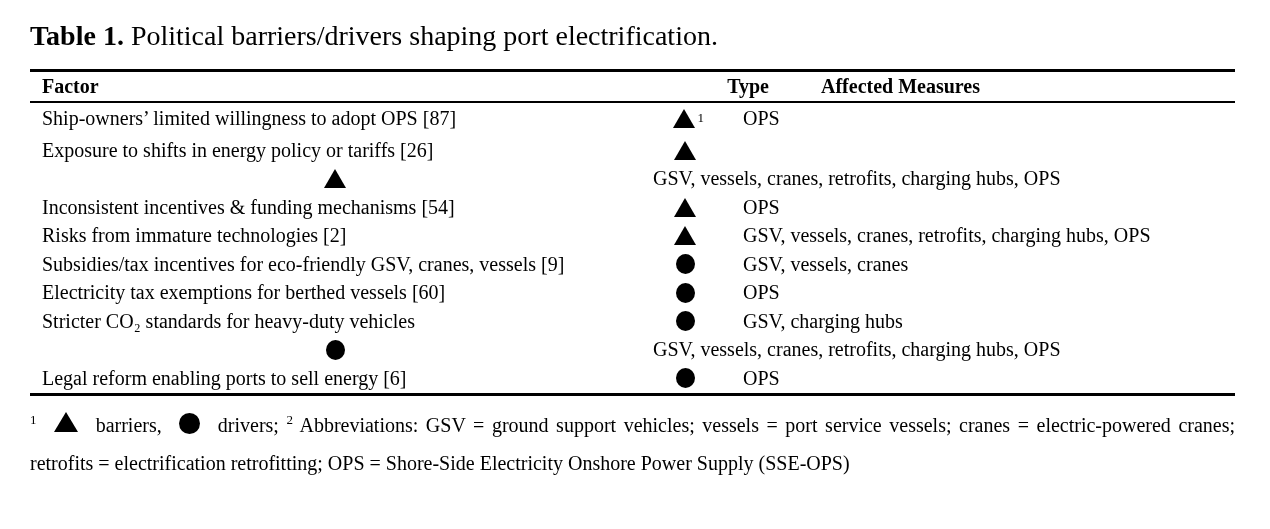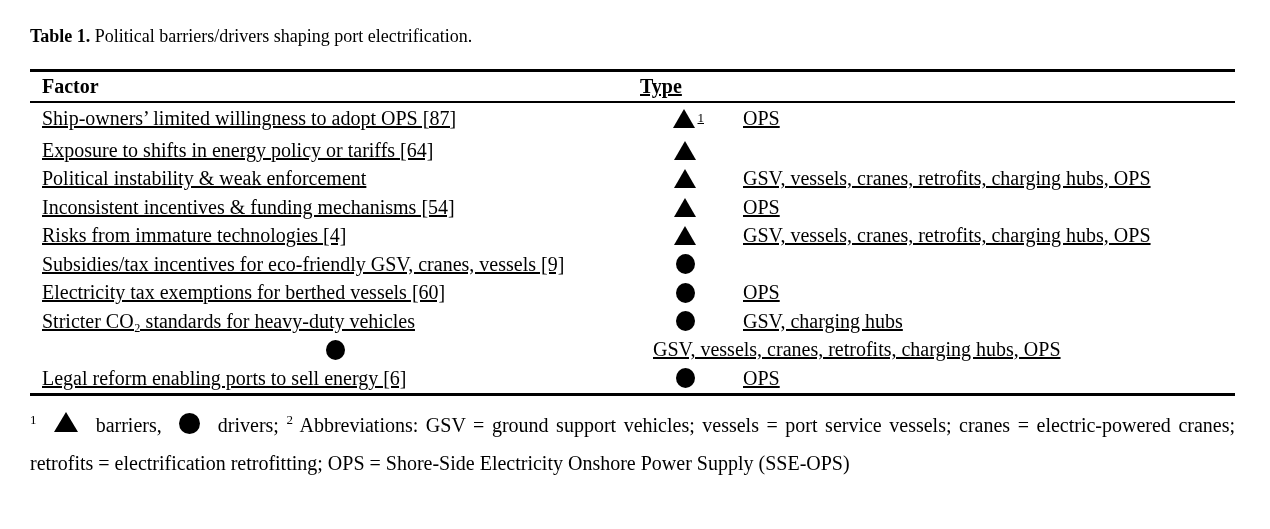--- a/index.html
+++ b/index.html
@@ -6,42 +6,41 @@
     margin: 0; padding: 0;
     width: 1270px; height: 529px;
     background: #ffffff;
     color: #000000;
     font-family: "Liberation Serif", "DejaVu Serif", serif;
     overflow: hidden;
   }
   .page { padding: 22px 35px 0 30px; }
 
   
-  .caption { margin: 0 0 19px 0; font-size: 18px; line-height: 28px; }
+  .caption { margin: 0 0 19px 0; font-size: 28px; line-height: 28px; }
   .caption .bold { font-weight: 700; }
 
   
   .tbl { border-top: 3px solid #000; border-bottom: 3px solid #000; }
   .hrow {
     display: grid; grid-template-columns: 610px 90px 1fr;
     height: 29px; align-items: center;
     border-bottom: 2.5px solid #000;
-    font-weight: 700; font-size: 20px;
+    font-weight: 700; font-size: 20px; gap: 39px;
   }
   .row {
     display: grid; grid-template-columns: 610px 90px 1fr;
     height: 28.5px; align-items: center;
     font-size: 20px;
-    text-decoration: underline;
   }
   .row:first-child { height: 33px; padding-bottom: 3px; box-sizing: border-box; }
   .cell.factor   { padding-left: 12px; white-space: nowrap; }
   .cell.measures { padding-left: 13px; white-space: nowrap; }
   .cell.type     { display: flex; justify-content: center; align-items: center; }
-  .type-h        { text-align: left; text-decoration: underline; }
+  .type-h        { text-align: right; }
 
   
   .tri {
     display: inline-block; width: 0; height: 0;
     border-left: 11px solid transparent;
     border-right: 11px solid transparent;
     border-bottom: 19px solid #000;
   }
   .dot {
     display: inline-block; width: 19px; height: 20px;
@@ -73,62 +72,63 @@
 
   <p class="caption">
     <span class="bold">Table 1.</span>
     <span>Political barriers/drivers shaping port electrification.</span>
   </p>
 
   <div class="tbl">
     <div class="hrow">
       <div class="cell factor">Factor</div>
       <div class="cell type-h">Type</div>
+      <div class="cell measures">Affected Measures</div>
     </div>
     <div>
         <div class="row">
           <div class="cell factor">Ship-owners’ limited willingness to adopt OPS [87]</div>
           <div class="cell type">
             <span class="tri"></span>
             <span class="type-sup">1</span>
           </div>
           <div class="cell measures">OPS</div>
         </div>
         <div class="row">
-          <div class="cell factor">Exposure to shifts in energy policy or tariffs [64]</div>
+          <div class="cell factor">Exposure to shifts in energy policy or tariffs [26]</div>
           <div class="cell type">
             <span class="tri"></span>
           </div>
         </div>
         <div class="row">
-          <div class="cell factor">Political instability &amp; weak enforcement</div>
           <div class="cell type">
             <span class="tri"></span>
           </div>
           <div class="cell measures">GSV, vessels, cranes, retrofits, charging hubs, OPS</div>
         </div>
         <div class="row">
           <div class="cell factor">Inconsistent incentives &amp; funding mechanisms [54]</div>
           <div class="cell type">
             <span class="tri"></span>
           </div>
           <div class="cell measures">OPS</div>
         </div>
         <div class="row">
-          <div class="cell factor">Risks from immature technologies [4]</div>
+          <div class="cell factor">Risks from immature technologies [2]</div>
           <div class="cell type">
             <span class="tri"></span>
           </div>
           <div class="cell measures">GSV, vessels, cranes, retrofits, charging hubs, OPS</div>
         </div>
         <div class="row">
           <div class="cell factor">Subsidies/tax incentives for eco-friendly GSV, cranes, vessels [9]</div>
           <div class="cell type">
             <span class="dot"></span>
           </div>
+          <div class="cell measures">GSV, vessels, cranes</div>
         </div>
         <div class="row">
           <div class="cell factor">Electricity tax exemptions for berthed vessels [60]</div>
           <div class="cell type">
             <span class="dot"></span>
           </div>
           <div class="cell measures">OPS</div>
         </div>
         <div class="row">
           <div class="cell factor">Stricter CO₂ standards for heavy-duty vehicles</div>

